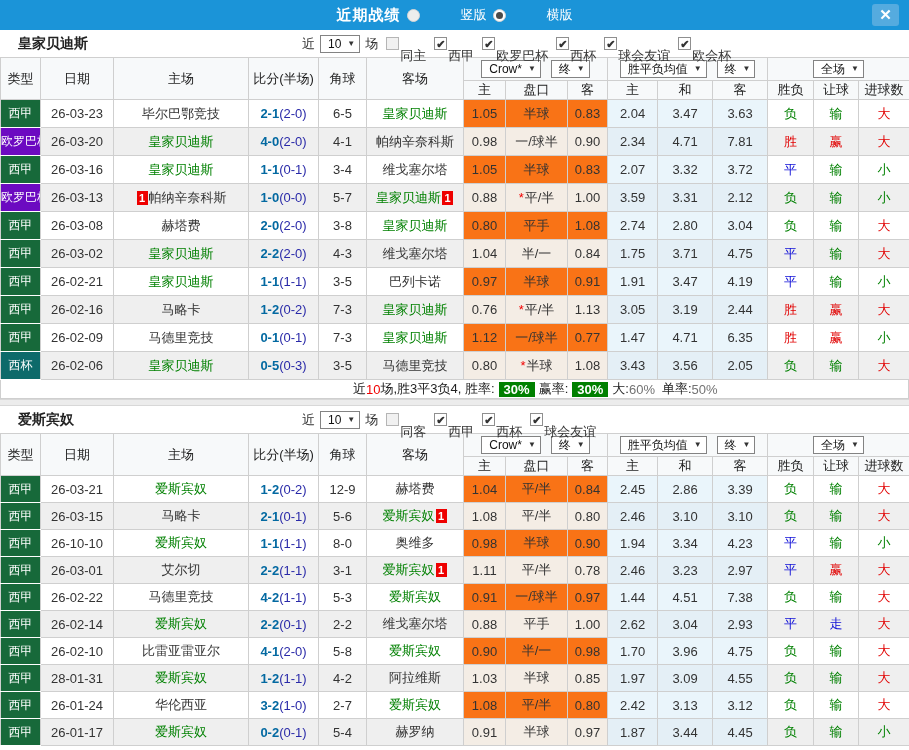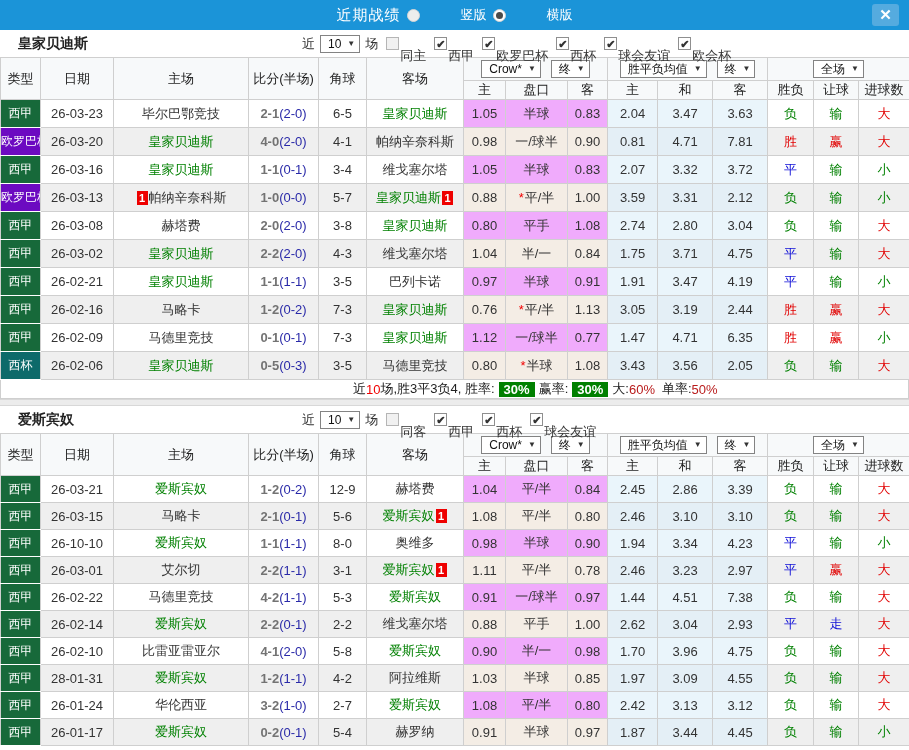--- a/index.html
+++ b/index.html
@@ -7,21 +7,21 @@
   body {
     width:909px; height:750px; overflow:hidden;
     font-family:"Liberation Sans", sans-serif;
     background:#fff; color:#333;
   }
   
   .titlebar{
     height:30px; background:#1b94d8; position:relative;
     display:flex; align-items:center; justify-content:center; color:#fff;
   }
-  .title{ font-weight:normal; font-size:15px; letter-spacing:1px; }
+  .title{ font-weight:bold; font-size:15px; letter-spacing:1px; }
   .radio{
     width:13px; height:13px; border-radius:50%; background:#ededed;
     display:inline-block; margin:0 4px 0 6px; vertical-align:-2px; position:relative;
     border:1px solid #d5d5d5;
   }
   .radio.checked{ background:#fdfdfd; }
   .radio.checked::after{
     content:''; position:absolute; left:2px; top:2px; width:7px; height:7px;
     border-radius:50%; background:#4a4a4a;
   }
@@ -52,42 +52,42 @@
   table{ border-collapse:collapse; table-layout:fixed; width:909px; font-size:13px; }
   th,td{ border:1px solid #cfcfcf; text-align:center; padding:0; overflow:hidden; white-space:nowrap; }
   thead th{ background:#f7f9fa; font-weight:normal; color:#222; }
   tr.dd-row th{ height:23px; }
   tr.sub-row th{ height:17px; }
   .grp{ display:flex; align-items:flex-end; justify-content:center; }
   tbody td{ height:28px; color:#333; }
   section[data-sec="1"] tbody td{ height:27px; }
   tbody tr:nth-child(even) td{ background:#efefef; }
   td.type{ color:#fff; font-size:12px; border-color:#fff #cfcfcf; }
-  td.pan{ background:#f0abfc; }
+  td.pan{ background:#f97316; }
   tbody tr:nth-child(even) td.pan{ background:#f4ede5; }
   td.avg{ background:#eaf5fb; }
   tbody tr:nth-child(even) td.avg{ background:#e4eff6; }
-  .ft{ color:#737373; font-weight:bold; }
+  .ft{ color:#0369a1; font-weight:bold; }
   .ht{ color:#2929a8; }
   .green-team{ color:#008000; }
   .badge1{
     display:inline-block; background:#ee0000; color:#fff; width:11px; height:14px;
     line-height:14px; font-size:11px; font-weight:bold; margin:0 1px;
   }
   .star{ color:#f00000; margin-right:1px; }
   .res-red{ color:#e10000; } .res-blue{ color:#0b0bd6; } .res-green{ color:#008000; }
   
   .summary{
     height:19px; font-size:13px; padding-left:352px;
     border:1px solid #cfcfcf; border-top:none;
     display:flex; align-items:center; background:#fff; color:#222;
   }
   .badge-green{ background:#008000; color:#fff; font-weight:bold; padding:0 5px; margin:0 4px; font-size:13px; }
   .red-text{ color:#f00000; }
-  .blue-text{ color:#b91c1c; }
+  .blue-text{ color:#737373; }
   .gap6{ display:inline-block; width:7px; }
   .separator{ height:7px; background:#ececec; border-top:1px solid #d8d8d8; border-bottom:1px solid #d8d8d8; }
 </style>
 </head>
 <body>
 
 <div class="titlebar">
   <span class="title">近期战绩</span>
   <span class="radio"></span>
   <span class="radio-label">竖版</span>
@@ -212,21 +212,21 @@
         <tr>
           <td class="type" style="background: rgb(108, 10, 193);">欧罗巴杯</td>
           <td>26-03-20</td>
           <td><span class="green-team">皇家贝迪斯</span></td>
           <td><span class="ft">4-0</span><span class="ht">(2-0)</span></td>
           <td>4-1</td>
           <td><span>帕纳辛奈科斯</span></td>
           <td class="pan">0.98</td>
           <td class="pan">一/球半</td>
           <td class="pan">0.90</td>
-          <td class="avg">0.81</td>
+          <td class="avg">2.34</td>
           <td class="avg">4.71</td>
           <td class="avg">7.81</td>
           <td class="res-red">胜</td>
           <td class="res-red">赢</td>
           <td class="res-red">大</td>
         </tr>
         <tr>
           <td class="type" style="background: rgb(23, 105, 58);">西甲</td>
           <td>26-03-16</td>
           <td><span class="green-team">皇家贝迪斯</span></td>

